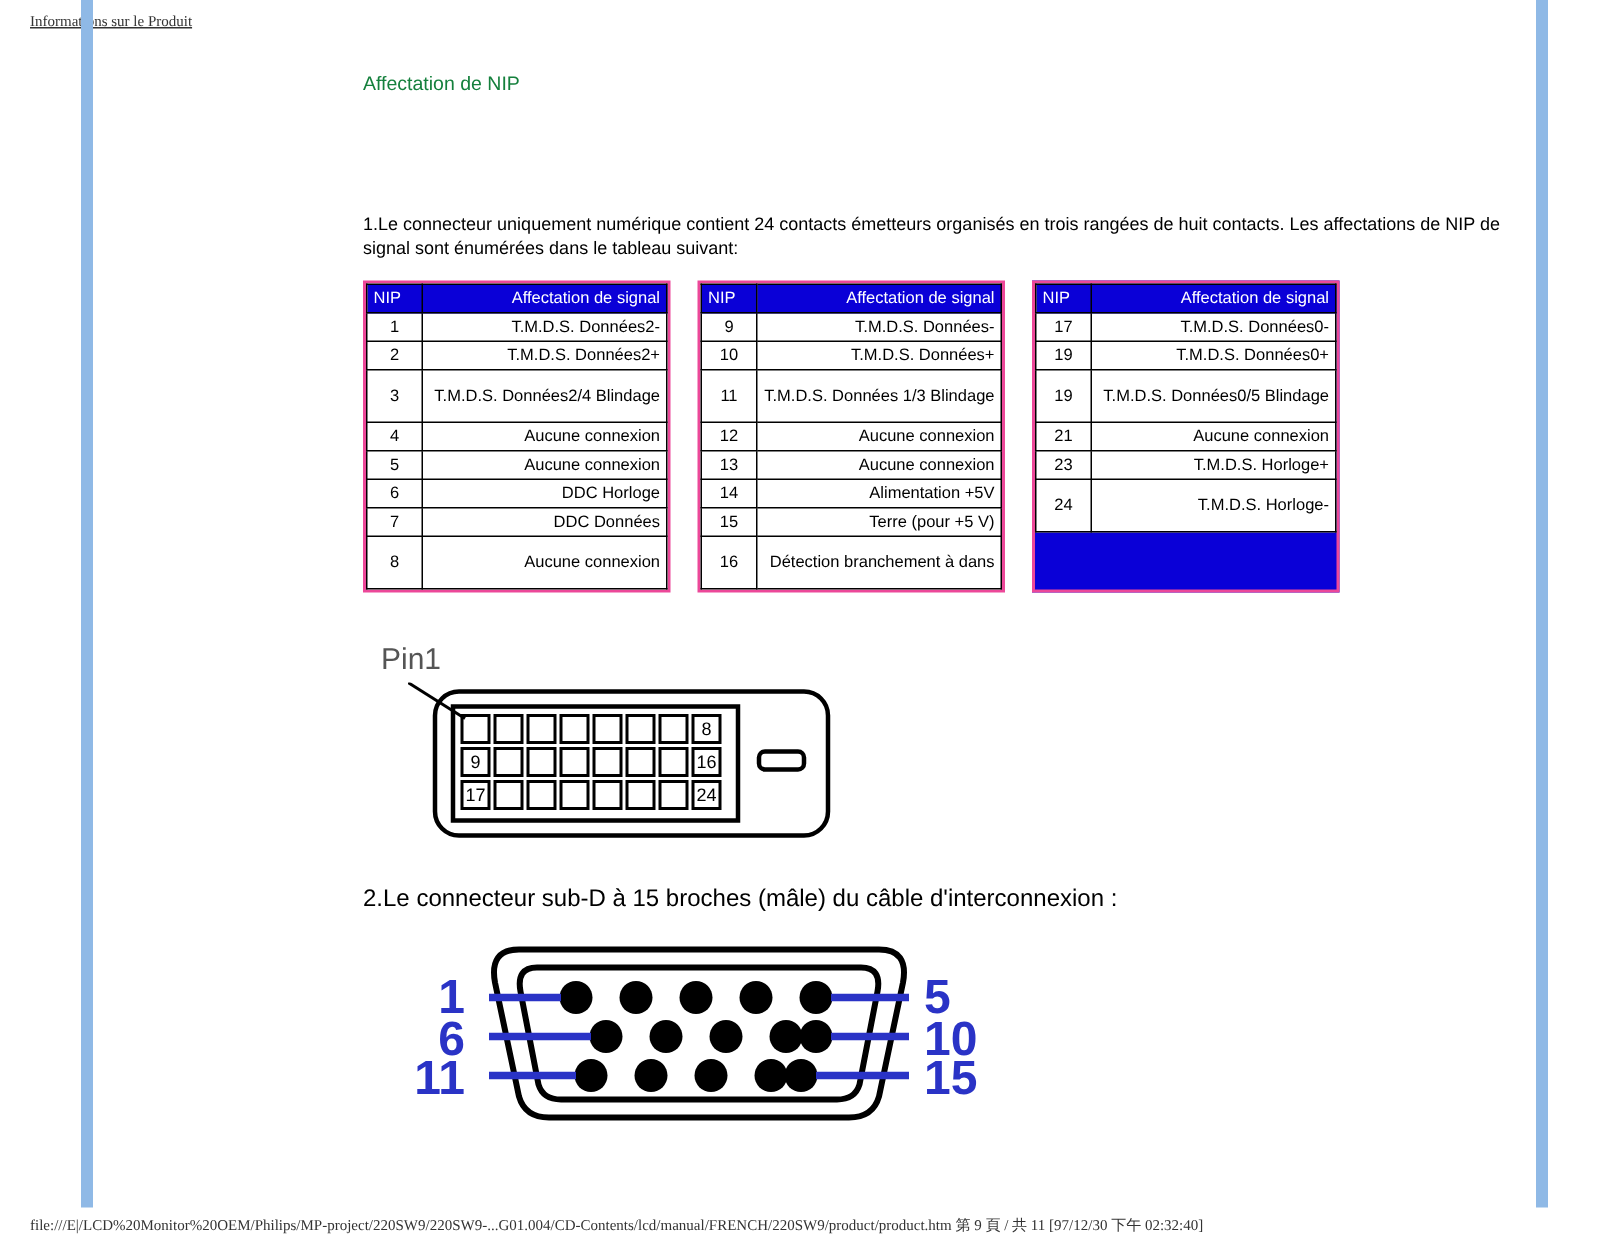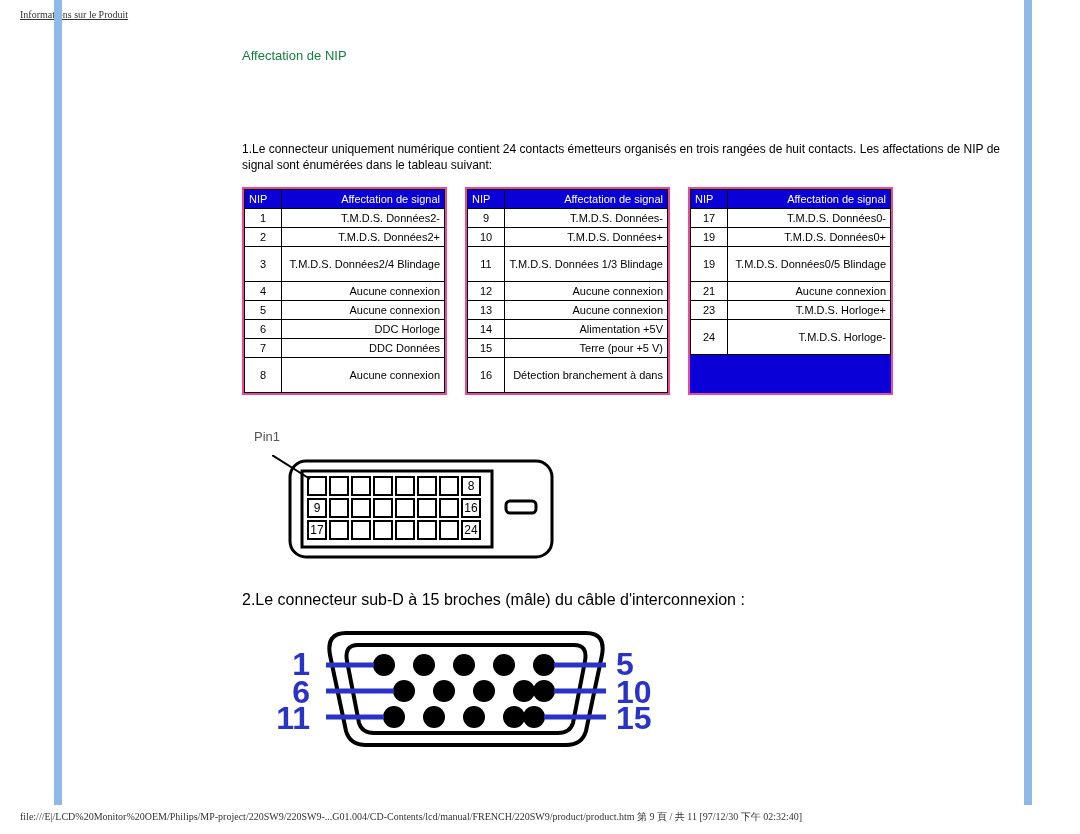--- a/index.html
+++ b/index.html
@@ -79,21 +79,21 @@
   .tall td { height: 28px; }
   .frame {
     border: 2px solid #ec4899;
     background: #0a00d7;
     display: inline-block;
   }
   .frame table.pin { margin: 0; }
 
   
   .dvi-wrap { position: relative; margin-top: 36px; margin-left: 12px; height: 150px; }
-  .pin1-label { position: absolute; top: -2px; left: 0; font-family: Arial, sans-serif; font-size: 13px; color: #555; }
+  .pin1-label { position: absolute; top: -2px; left: 0; font-family: Arial, sans-serif; font-size: 20px; color: #555; }
   .dvi-svg { position: absolute; top: 24px; left: 18px; }
 
   .body-text2 { margin-top: 10px; font-size: 16px; }
 
   
   .vga-svg { display: block; margin-top: 12px; margin-left: 24px; }
   .big-num {
     font-family: Arial, sans-serif;
     font-size: 32px;
     font-weight: 900;

